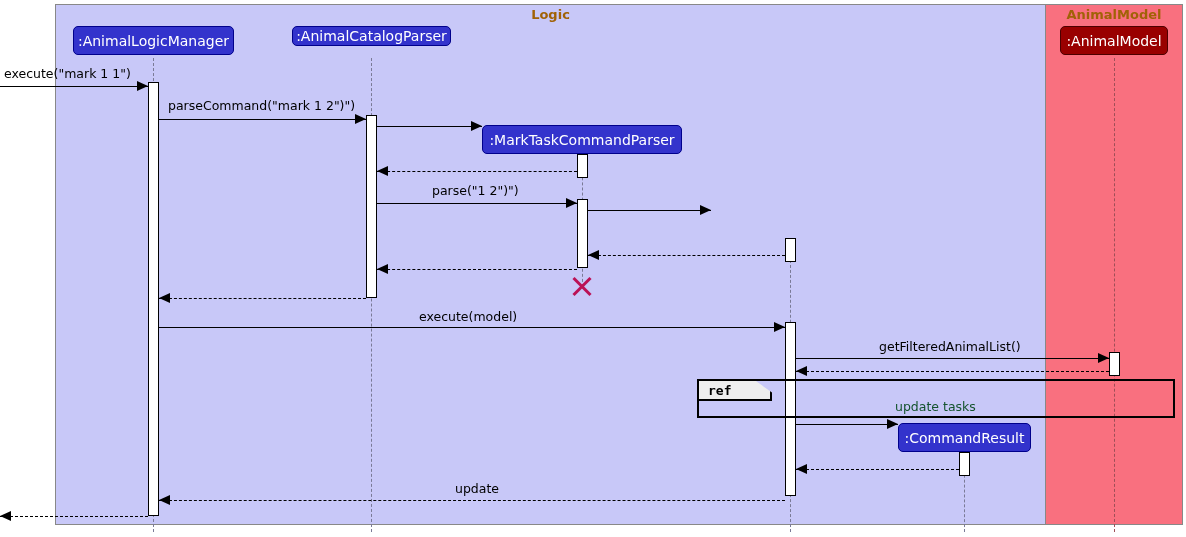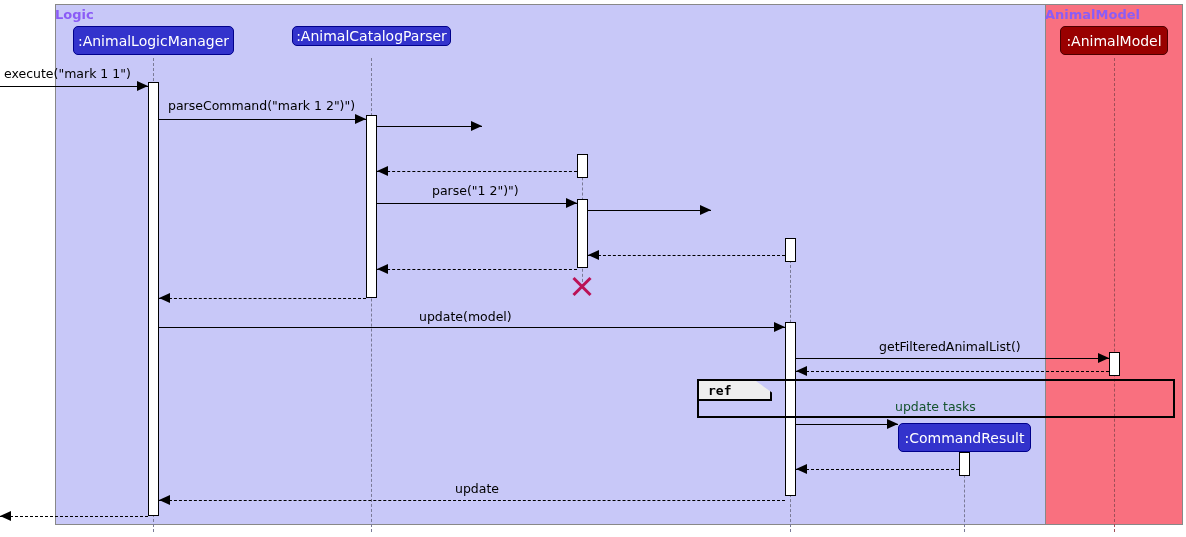--- a/index.html
+++ b/index.html
@@ -22,24 +22,24 @@
     border: 1px solid #888888;
   }
   .group-box.logic {
     background: #c8c8f8;
   }
   .group-box.model {
     background: #f9707f;
   }
   .group-title {
     position: absolute;
-    color: #8b5cf6;
+    color: #a16207;
     font-weight: bold;
     font-size: 13px;
-    text-align: left;
+    text-align: center;
     white-space: nowrap;
   }
   
   .lifeline {
     position: absolute;
     width: 0;
     border-left: 1px dashed #7a7a96;
   }
   .lifeline.model-line {
     border-left-color: #9e4e57;
@@ -164,20 +164,21 @@
 
   <div class="lifeline" style="left:153px; top:58px; height:474px;"></div>
   <div class="lifeline" style="left:371px; top:58px; height:474px;"></div>
   <div class="lifeline" style="left:582px; top:157px; height:130px;"></div>
   <div class="lifeline" style="left:790px; top:255px; height:277px;"></div>
   <div class="lifeline" style="left:964px; top:455px; height:77px;"></div>
   <div class="lifeline model-line" style="left:1114px; top:58px; height:474px;"></div>
 
   <div class="participant blue" style="left:73px; top:26px; width:161px; height:29px;">:AnimalLogicManager</div>
   <div class="participant blue" style="left:292px; top:26px; width:159px; height:20px;">:AnimalCatalogParser</div>
+  <div class="participant blue" style="left:482px; top:125px; width:200px; height:29px;">:MarkTaskCommandParser</div>
   <div class="participant red" style="left:1060px; top:26px; width:108px; height:29px;">:AnimalModel</div>
   <div class="participant blue" style="left:898px; top:423px; width:133px; height:29px;">:CommandResult</div>
 
   <div class="activation" style="left:148px; top:82px; height:434px;"></div>
   <div class="activation" style="left:366px; top:115px; height:183px;"></div>
   <div class="activation" style="left:577px; top:154px; height:24px;"></div>
   <div class="activation" style="left:577px; top:199px; height:69px;"></div>
   <div class="activation" style="left:785px; top:238px; height:24px;"></div>
   <div class="activation" style="left:785px; top:322px; height:174px;"></div>
   <div class="activation" style="left:959px; top:452px; height:24px;"></div>
@@ -211,21 +212,21 @@
   <div class="arrowhead left" style="left:377px; top:264px;"></div>
 
   <div class="destroy" style="left:570px; top:274px;">
     <span class="a"></span>
     <span class="b"></span>
   </div>
 
   <div class="msg-line dotted" style="left:159px; top:298px; width:207px;"></div>
   <div class="arrowhead left" style="left:159px; top:293px;"></div>
 
-  <div class="msg-label" style="left:419px; top:311px;">update(model)</div>
+  <div class="msg-label" style="left:419px; top:311px;">execute(model)</div>
   <div class="msg-line" style="left:159px; top:327px; width:626px;"></div>
   <div class="arrowhead right" style="left:774px; top:322px;"></div>
 
   <div class="msg-label" style="left:879px; top:341px;">getFilteredAnimalList()</div>
   <div class="msg-line" style="left:796px; top:358px; width:313px;"></div>
   <div class="arrowhead right" style="left:1098px; top:353px;"></div>
 
   <div class="msg-line dotted" style="left:796px; top:371px; width:313px;"></div>
   <div class="arrowhead left" style="left:796px; top:366px;"></div>
 

